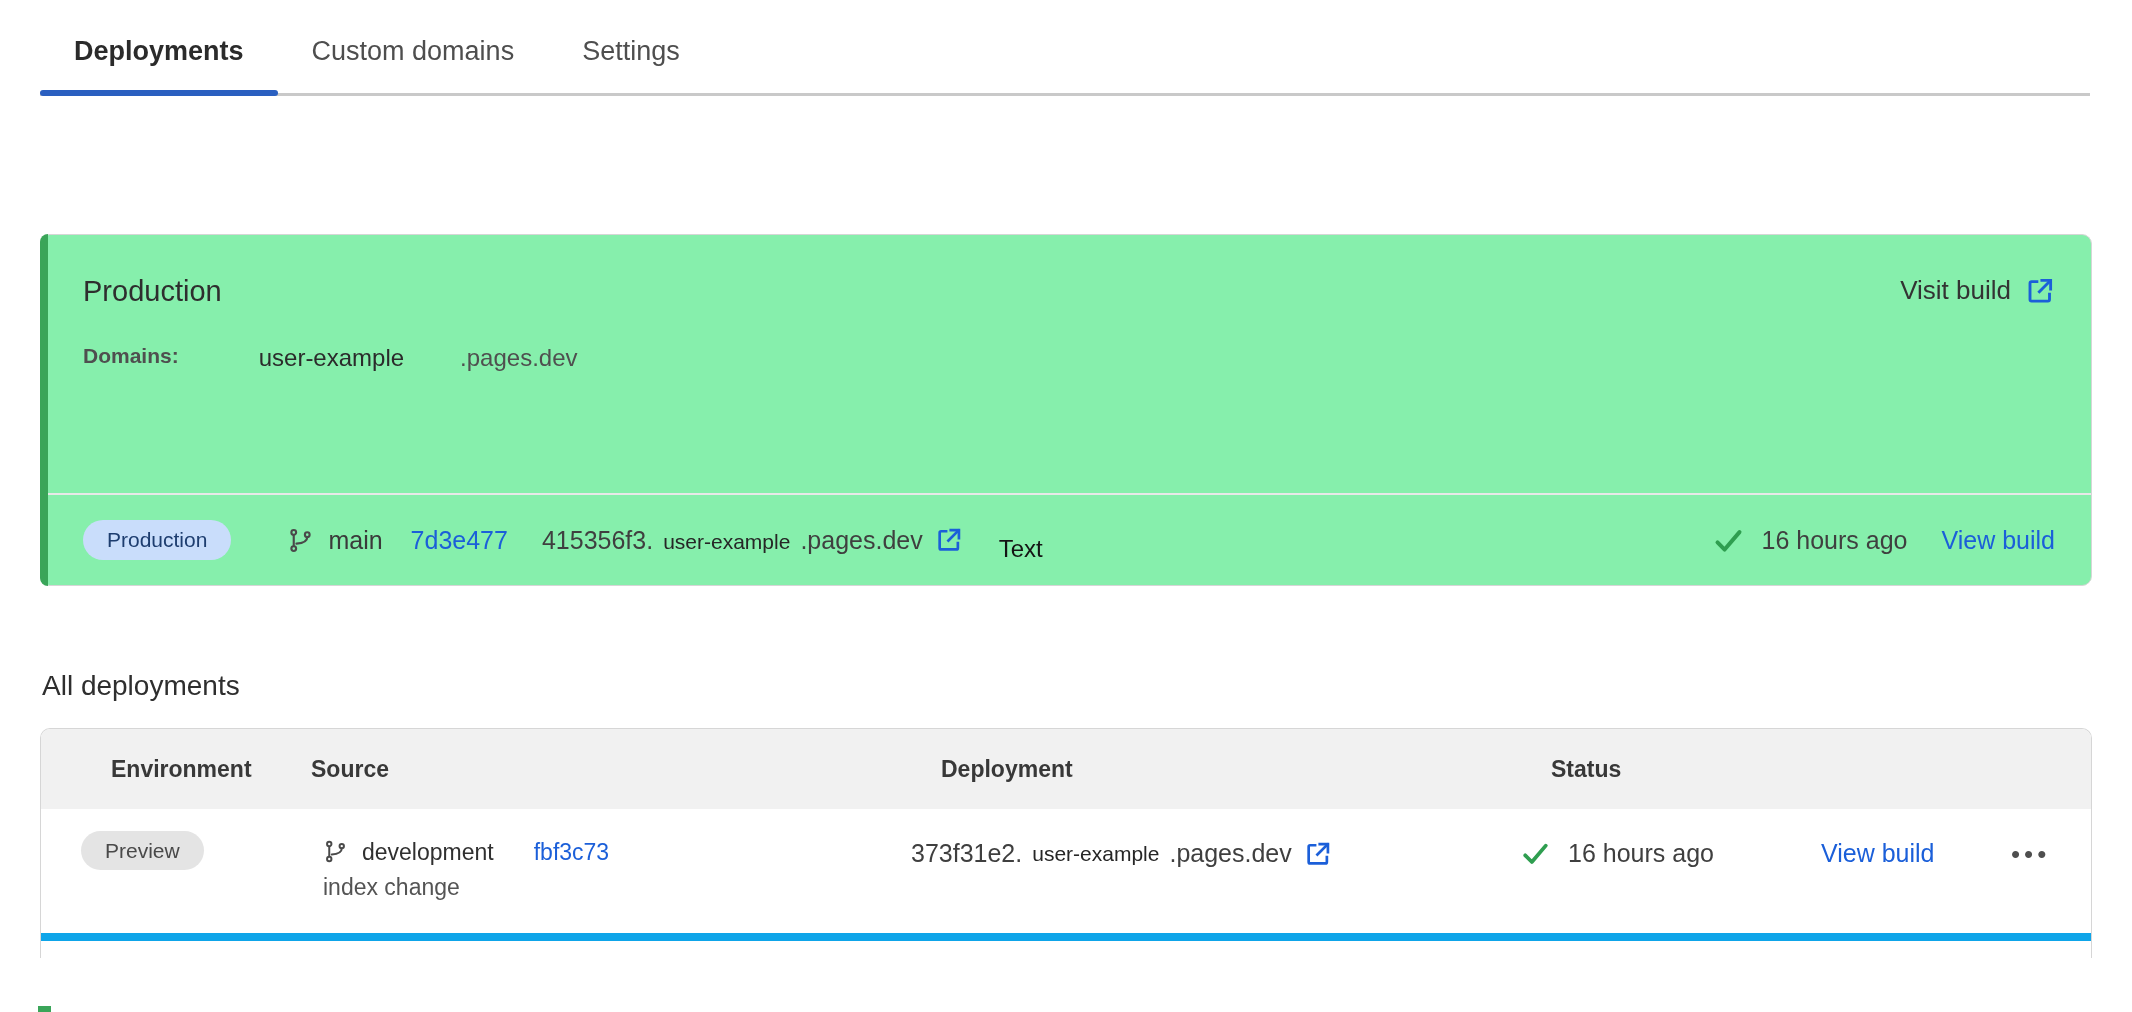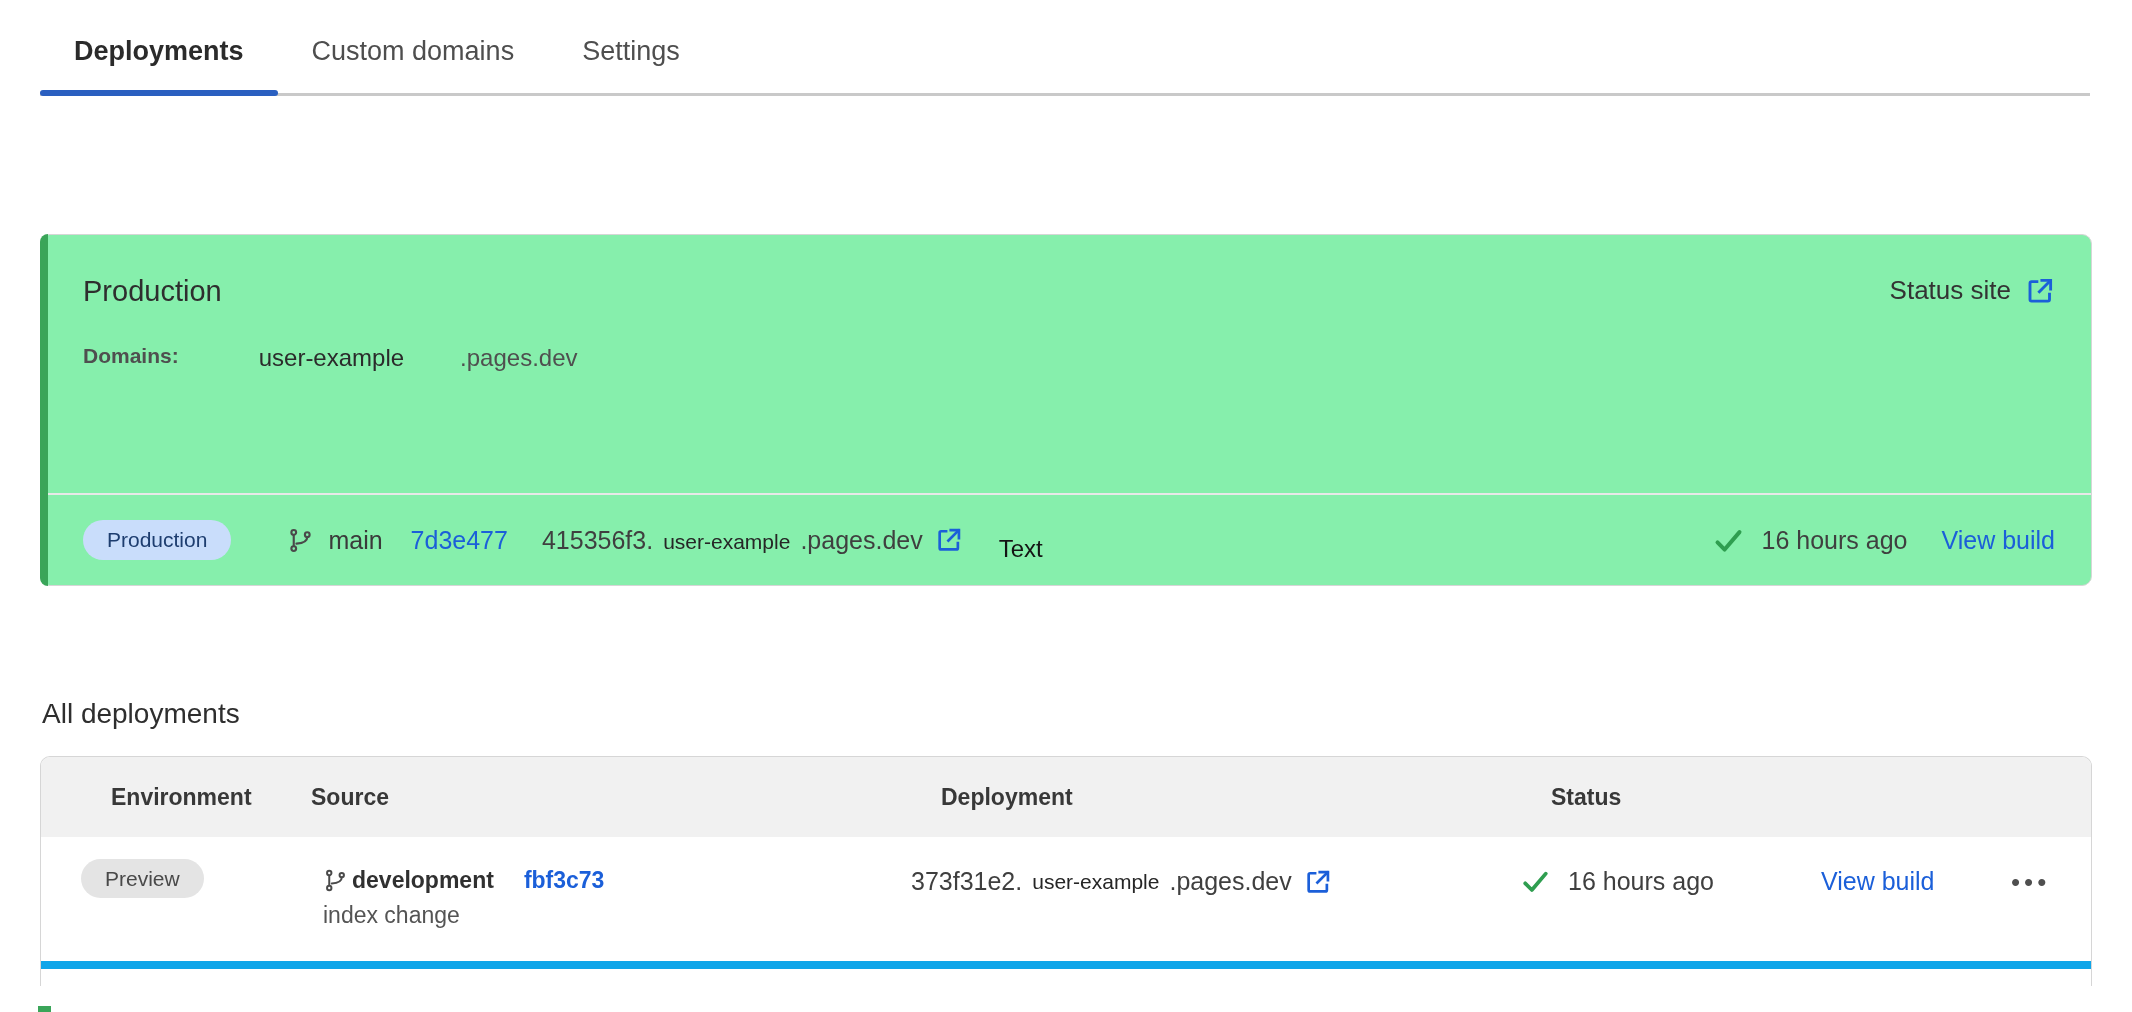--- a/index.html
+++ b/index.html
@@ -95,21 +95,21 @@
   .url-name     { font-size:21px; color:#262626; margin:0 10px; }
   .url-group .ext-icon { align-self:center; margin-left:12px; }
   .stray-text   { margin-left:36px; font-size:24px; color:#141414; transform:translateY(9px); }
   .spacer { flex:1; }
   .status-group { display:flex; align-items:center; }
   .status-time  { font-size:25px; color:#3f3f3f; margin-left:18px; }
   .view-build   { font-size:25px; color:#1b5fd9; margin-left:34px; cursor:pointer; white-space:nowrap; }
 
   
   .section-heading {
-    margin:112px 40px 26px 42px;
+    margin:84px 40px 26px 42px;
     font-size:28px; font-weight:500; color:#2e2e2e;
   }
   .table {
     margin:0 40px;
     border:1px solid #d6d6d6; border-bottom:none;
     border-radius:10px 10px 0 0;
     height:230px;
     background:#fff;
     overflow:hidden;
     position:relative;
@@ -125,21 +125,21 @@
     height:80px;
   }
   .th { font-size:23px; font-weight:700; color:#383838;margin-left:30px; }
   .trow {
     align-items:start;
     padding-top:30px;
     height:132px;
     border-bottom:8px solid #0ea5e9;
   }
   .cell-source { padding-left:42px; }
-  .source-line1 { display:flex; align-items:center; gap:4px;font-weight:bold; }
+  .source-line1 { display:flex; gap:14px; }
   .source-branch { font-size:23px; color:#303030; }
   .source-commit { font-size:23px; color:#1b5fd9; margin-left:26px; cursor:pointer; }
   .commit-msg { font-size:23px; color:#545454; margin-top:8px; }
   .cell-deploy { display:flex; align-items:center; cursor:pointer; }
   .cell-status { display:flex; align-items:center; }
   .kebab { font-size:26px; color:#4f4f4f; letter-spacing:4px; cursor:pointer; }
 
   .green-peek {
     position:absolute; left:38px; bottom:0;
     width:13px; height:6px; background:#3aa559;
@@ -153,21 +153,21 @@
 <div class="tabbar">
   <div class="tab active">Deployments</div>
   <div class="tab">Custom domains</div>
   <div class="tab">Settings</div>
 </div>
 
 <div class="card">
   <div class="card-head">
     <div class="card-title">Production</div>
     <div class="visit-site">
-      <span>Status site</span>
+      <span>Visit build</span>
       <span class="icon">
         <svg width="30" height="30" viewBox="0 0 24 24" fill="none" stroke="#1b5fd9" stroke-width="2.3" stroke-linecap="square">
           <path d="M9.5 4.5H5.3c-.7 0-1.3.6-1.3 1.3v13c0 .7.6 1.3 1.3 1.3h13c.7 0 1.3-.6 1.3-1.3v-4.2"></path>
           <path d="M13.5 3.5h7v7"></path>
           <path d="M20 4 11.5 12.5"></path>
         </svg>
       </span>
     </div>
   </div>
 

